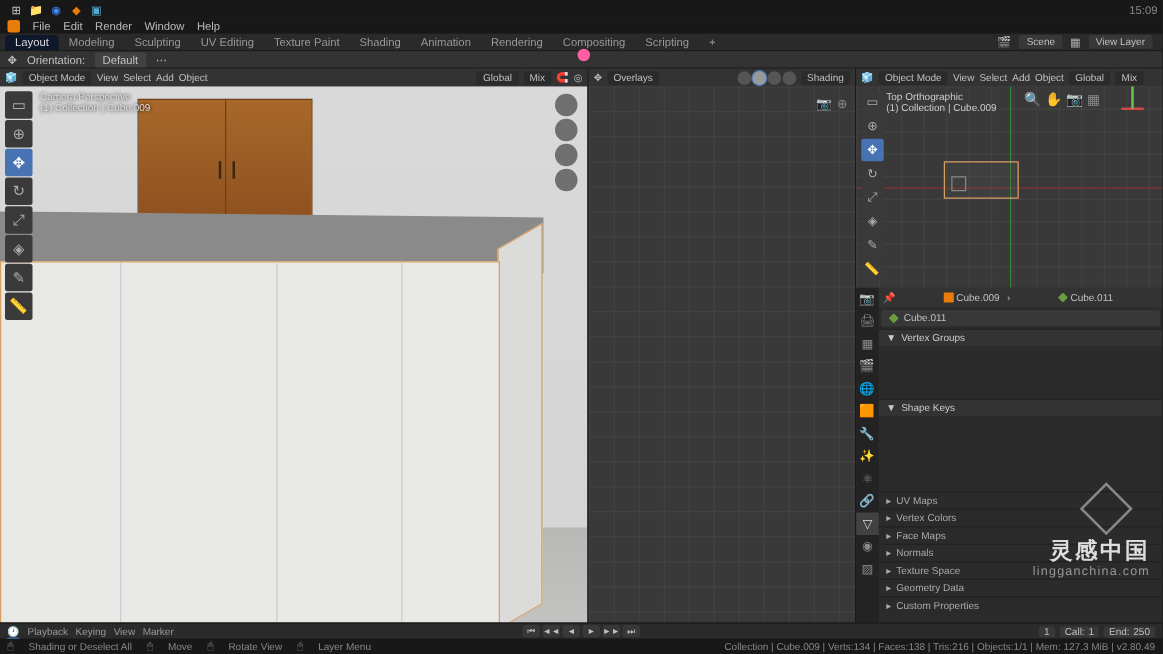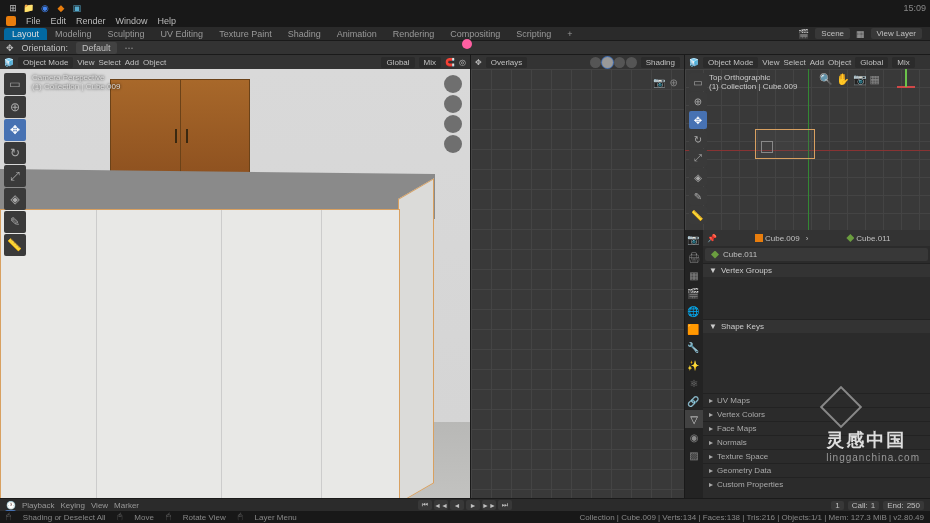--- a/index.html
+++ b/index.html
@@ -9,21 +9,21 @@
 .titlebar-icons { display: flex; gap: 6px; margin-left: 4px; }
 .titlebar-icon { width: 10px; height: 10px; display: flex; align-items: center; justify-content: center; font-size: 9px; }
 .clock { margin-left: auto; color: #888; font-size: 9px; text-align: center; }
 
 .menubar { height: 12px; background: #181818; display: flex; align-items: center; padding: 0 6px; gap: 2px; font-size: 9px; }
 .menubar span { padding: 0 4px; color: #bbb; cursor: pointer; }
 .blender-logo { width: 10px; height: 10px; background: #e87d0d; border-radius: 2px; margin-right: 4px; }
 
 .workspace-tabs { height: 14px; background: #2a2a2a; display: flex; align-items: center; padding: 0 4px; font-size: 9px; border-bottom: 1px solid #1a1a1a; }
 .workspace-tabs .tab { padding: 1px 8px; color: #999; cursor: pointer; }
-.workspace-tabs .tab.active { background: #0369a1; border-radius: 3px 3px 0 0; color: #ddd; }
+.workspace-tabs .tab.active { background: #0f172a; border-radius: 3px 3px 0 0; color: #ddd; }
 .workspace-right { margin-left: auto; display: flex; gap: 6px; align-items: center; padding-right: 4px; }
 .workspace-field { background: #383838; padding: 1px 6px; border-radius: 2px; font-size: 8px; }
 
 .orientation-bar { height: 14px; background: #333; display: flex; align-items: center; padding: 0 6px; gap: 8px; font-size: 9px; border-bottom: 1px solid #1a1a1a; position: relative; }
 .pink-dot { position: absolute; left: 462px; top: -2px; width: 10px; height: 10px; background: #ff5fa2; border-radius: 50%; z-index: 100; }
 .orient-btn { background: #424242; padding: 1px 6px; border-radius: 2px; }
 
 .main-area { display: flex; height: 457px; }
 
 
@@ -88,21 +88,21 @@
 .tc-btn { width: 14px; height: 10px; background: #383838; border-radius: 2px; display: flex; align-items: center; justify-content: center; font-size: 7px; }
 .timeline-fields { margin-left: auto; display: flex; gap: 4px; }
 .tl-field { background: #383838; padding: 0 4px; border-radius: 2px; display: flex; gap: 3px; }
 .timeline-track { height: 13px; background: #1a1a1a; position: relative; }
 .frame-marker { position: absolute; left: 10px; top: 0; bottom: 0; width: 1px; background: #4772b3; }
 .frame-marker::before { content: ''; position: absolute; top: -1px; left: -5px; width: 11px; height: 9px; background: #4772b3; border-radius: 2px; }
 
 .statusbar { position: absolute; bottom: 0; left: 0; right: 0; height: 12px; background: #181818; display: flex; align-items: center; padding: 0 6px; gap: 12px; font-size: 8px; color: #888; z-index: 50; }
 .statusbar .sb-right { margin-left: auto; }
 
-.watermark { position: absolute; right: 10px; bottom: 60px; font-size: 9px; color: #aaa; z-index: 200; display: flex; flex-direction: column; }
+.watermark { position: absolute; right: 10px; bottom: 60px; font-size: 9px; color: #aaa; z-index: 200; display: flex; flex-direction: column; align-items: flex-end; }
 .watermark .wm-main { font-size: 18px; font-weight: bold; color: #ddd; letter-spacing: 2px; }
 .watermark .wm-sub { font-size: 10px; color: #999; letter-spacing: 1px; }
 .wm-logo { width: 30px; height: 30px; border: 2px solid #888; transform: rotate(45deg); margin-bottom: 6px; margin-right: 20px; }
 
 .vp-shading { display: flex; gap: 1px; margin-left: auto; }
 .shade-ball { width: 11px; height: 11px; border-radius: 50%; background: #555; }
 .shade-ball.active { background: #999; box-shadow: 0 0 0 1px #4772b3; }
 </style>
 </head>
 <body>

